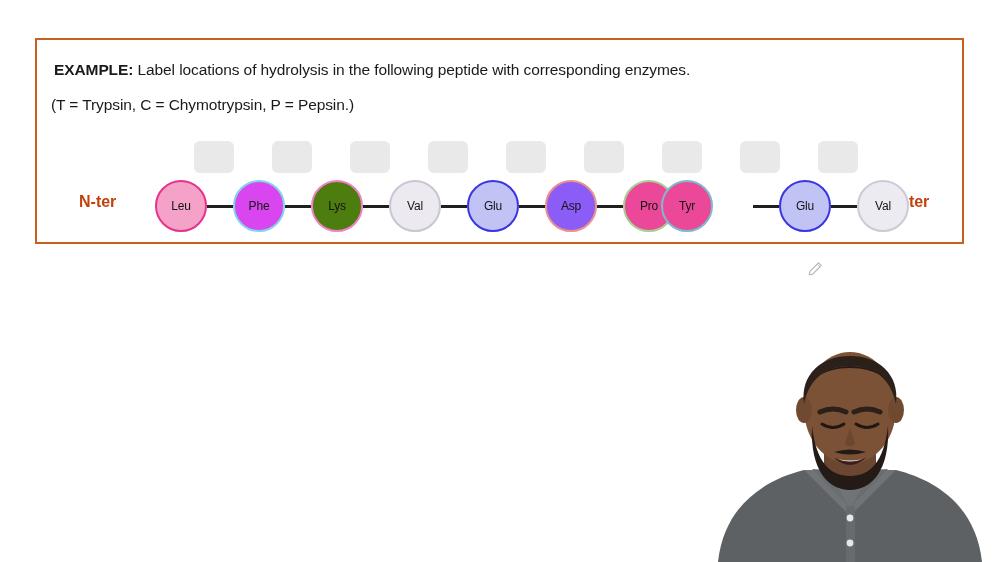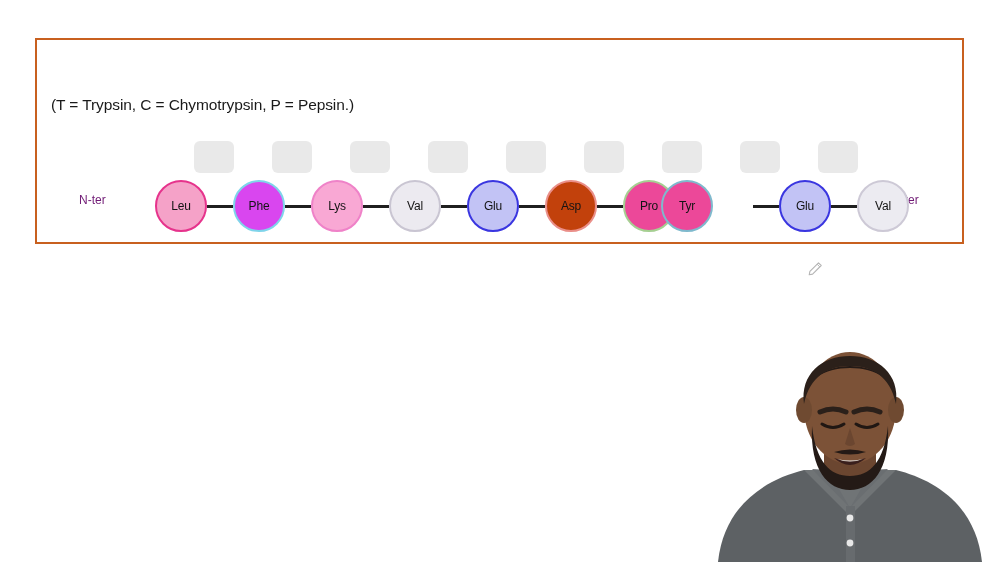--- a/index.html
+++ b/index.html
@@ -56,23 +56,24 @@
     position: absolute;
     left: 0;
     top: 95px;
     width: 100%;
     height: 110px;
   }
 
   .terminus-label {
     position: absolute;
     top: 58px;
-    font-size: 12px;
-    color: #701a75;
+    font-size: 16px;
+    color: #c2410c;
     white-space: nowrap;
+    font-weight: bold;
   }
   #n-terminus { left: 42px; }
   #c-terminus { left: 855px; }
 
   .answer-slot {
     position: absolute;
     top: 6px;
     width: 40px;
     height: 32px;
     background: #e9e9e9;
@@ -122,20 +123,23 @@
     height: 232px;
     overflow: hidden;
     background: #ffffff;
   }
 </style>
 </head>
 <body>
 
 <div id="example-card">
 
+  <div id="prompt-line">
+    <span class="kw">EXAMPLE:</span><span> Label locations of hydrolysis in the following peptide with corresponding enzymes.</span>
+  </div>
 
   <div id="legend-line">(T = Trypsin, C = Chymotrypsin, P = Pepsin.)</div>
 
   <div id="peptide-chain">
 
     <span class="terminus-label" id="n-terminus">N-ter</span>
     <span class="terminus-label" id="c-terminus">C-ter</span>
 
     <div id="slot-layer">
         <div class="answer-slot" style="left: 157px; background: rgb(233, 233, 233);"></div>
@@ -157,24 +161,24 @@
         <div class="bond-line" style="left: 482px; width: 26px; background: rgb(31, 31, 31);"></div>
         <div class="bond-line" style="left: 560px; width: 26px; background: rgb(31, 31, 31);"></div>
         <div class="bond-line" style="left: 638px; width: 26px; background: rgb(31, 31, 31);"></div>
         <div class="bond-line" style="left: 716px; width: 26px; background: rgb(31, 31, 31);"></div>
         <div class="bond-line" style="left: 794px; width: 26px; background: rgb(31, 31, 31);"></div>
       </div>
 
     <div id="residue-layer">
         <div class="residue" style="left: 118px; background: rgb(245, 162, 200); border-color: rgb(230, 51, 140);">Leu</div>
         <div class="residue" style="left: 196px; background: #d946ef; border-color: rgb(127, 212, 234);">Phe</div>
-        <div class="residue" style="left: 274px; background: #f9a8d4; border-color: rgb(239, 130, 200); text-align: center;">Lys</div>
+        <div class="residue" style="left: 274px; background: #4d7c0f; border-color: rgb(239, 130, 200); text-align: center;">Lys</div>
         <div class="residue" style="left: 352px; background: rgb(236, 234, 240); border-color: rgb(201, 197, 210);">Val</div>
         <div class="residue" style="left: 430px; background: rgb(194, 195, 245); border-color: rgb(58, 54, 224);">Glu</div>
-        <div class="residue" style="left: 508px; background: #c2410c; border-color: rgb(234, 143, 137);">Asp</div>
+        <div class="residue" style="left: 508px; background: #8b5cf6; border-color: rgb(234, 143, 137);">Asp</div>
         <div class="residue" style="left: 586px; background: #ec4899; border-color: rgb(166, 207, 146);">Pro</div>
         <div class="residue" style="left: 624px; background: #ec4899; border-color: rgb(127, 185, 205);">Tyr</div>
         <div class="residue" style="left: 742px; background: rgb(194, 195, 245); border-color: rgb(58, 54, 224);">Glu</div>
         <div class="residue" style="left: 820px; background: rgb(236, 235, 241); border-color: rgb(205, 201, 214);">Val</div>
       </div>
 
     <svg id="pencil-cursor" viewBox="0 0 16 16">
       <path d="M11.5 1.8 L14.2 4.5 L5.6 13.1 L2.2 13.8 L2.9 10.4 Z" fill="#ffffff" stroke="#6b6b6b" stroke-width="1.1" stroke-linejoin="round"></path>
       <path d="M10.1 3.2 L12.8 5.9" stroke="#6b6b6b" stroke-width="1"></path>
     </svg>

